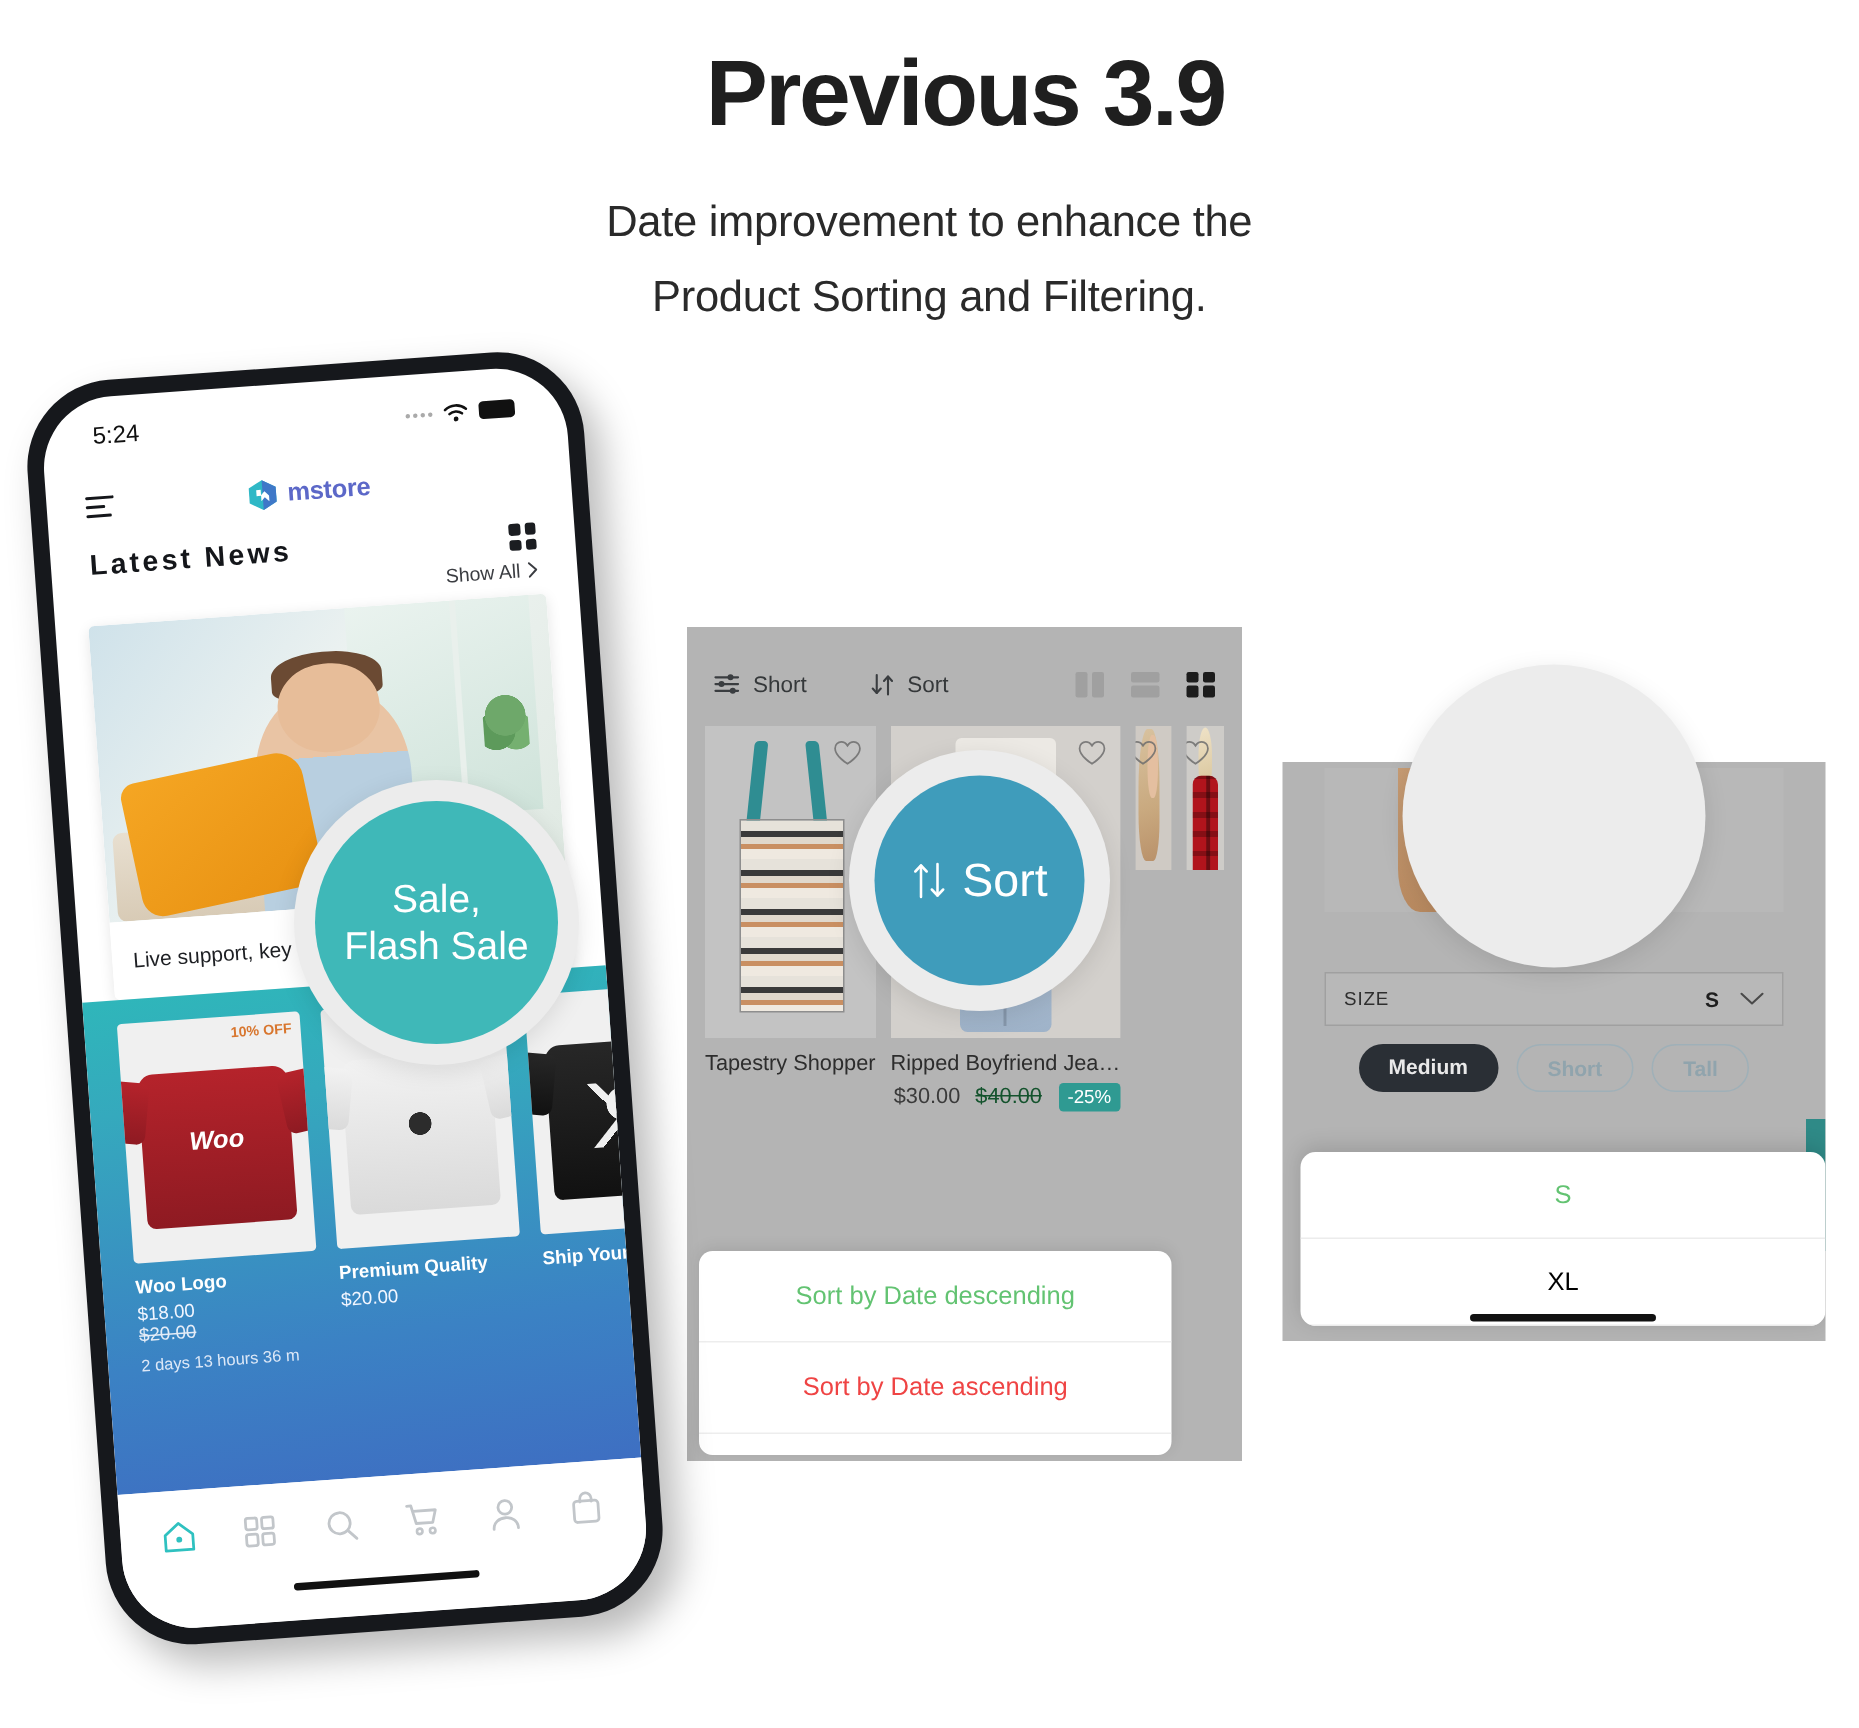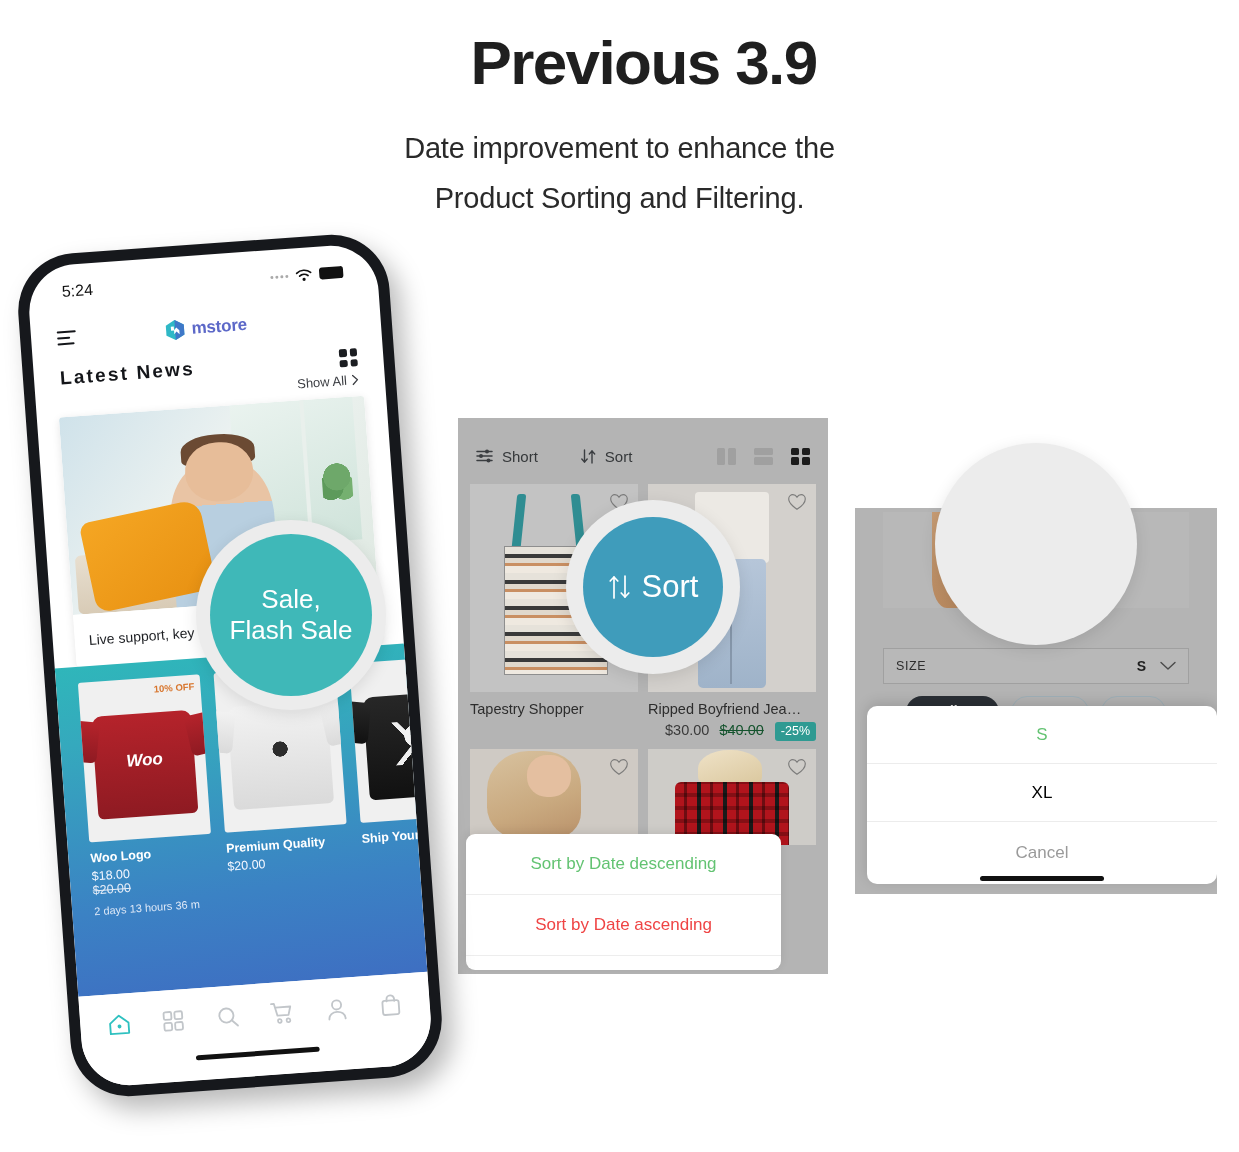--- a/index.html
+++ b/index.html
@@ -44,21 +44,21 @@
   .vw { width: 19px; height: 17px; display: grid; gap: 2.5px; }
   .vw.cols { grid-template-columns: 1fr 1fr; }
   .vw.cols i { background: #a0a0a0; border-radius: 1.5px; }
   .vw.rows { grid-template-rows: 1fr 1fr; }
   .vw.rows i { background: #a0a0a0; border-radius: 1.5px; }
   .vw.grid { grid-template-columns: 1fr 1fr; grid-template-rows: 1fr 1fr; }
   .vw.grid i { background: #1c1c1c; border-radius: 1.5px; }
 
   .p2-grid {
     position: absolute; left: 12px; top: 66px; width: 346px;
-    display: grid; grid-template-columns: 1fr 1fr; gap: 8px 10px;
+    display: grid; grid-template-columns: 1fr 1fr 1fr 1fr; gap: 8px 10px;
   }
   .pcard { position: relative; }
   .pthumb {
     position: relative; width: 100%; height: 208px;
     background: #bdbdbd; overflow: hidden;
   }
   .pthumb.short { height: 96px; }
   .heart {
     position: absolute; right: 9px; top: 9px; width: 20px; height: 18px;
     opacity: .85;
@@ -480,21 +480,20 @@
       <span class="pill on">Medium</span>
       <span class="pill off">Short</span>
       <span class="pill off">Tall</span>
     </div>
 
     <div class="cart-strip"></div>
 
     <div class="sheet3">
       <div class="row sel">S</div>
       <div class="row plain">XL</div>
-      <div class="row cancel">Cancel</div>
       <div class="home-ind3"></div>
     </div>
   </div>
 
   <div class="phone">
     <div class="phone-body"></div>
     <div class="phone-screen">
 
       <div class="status-row">
         <span class="clock">5:24</span>

